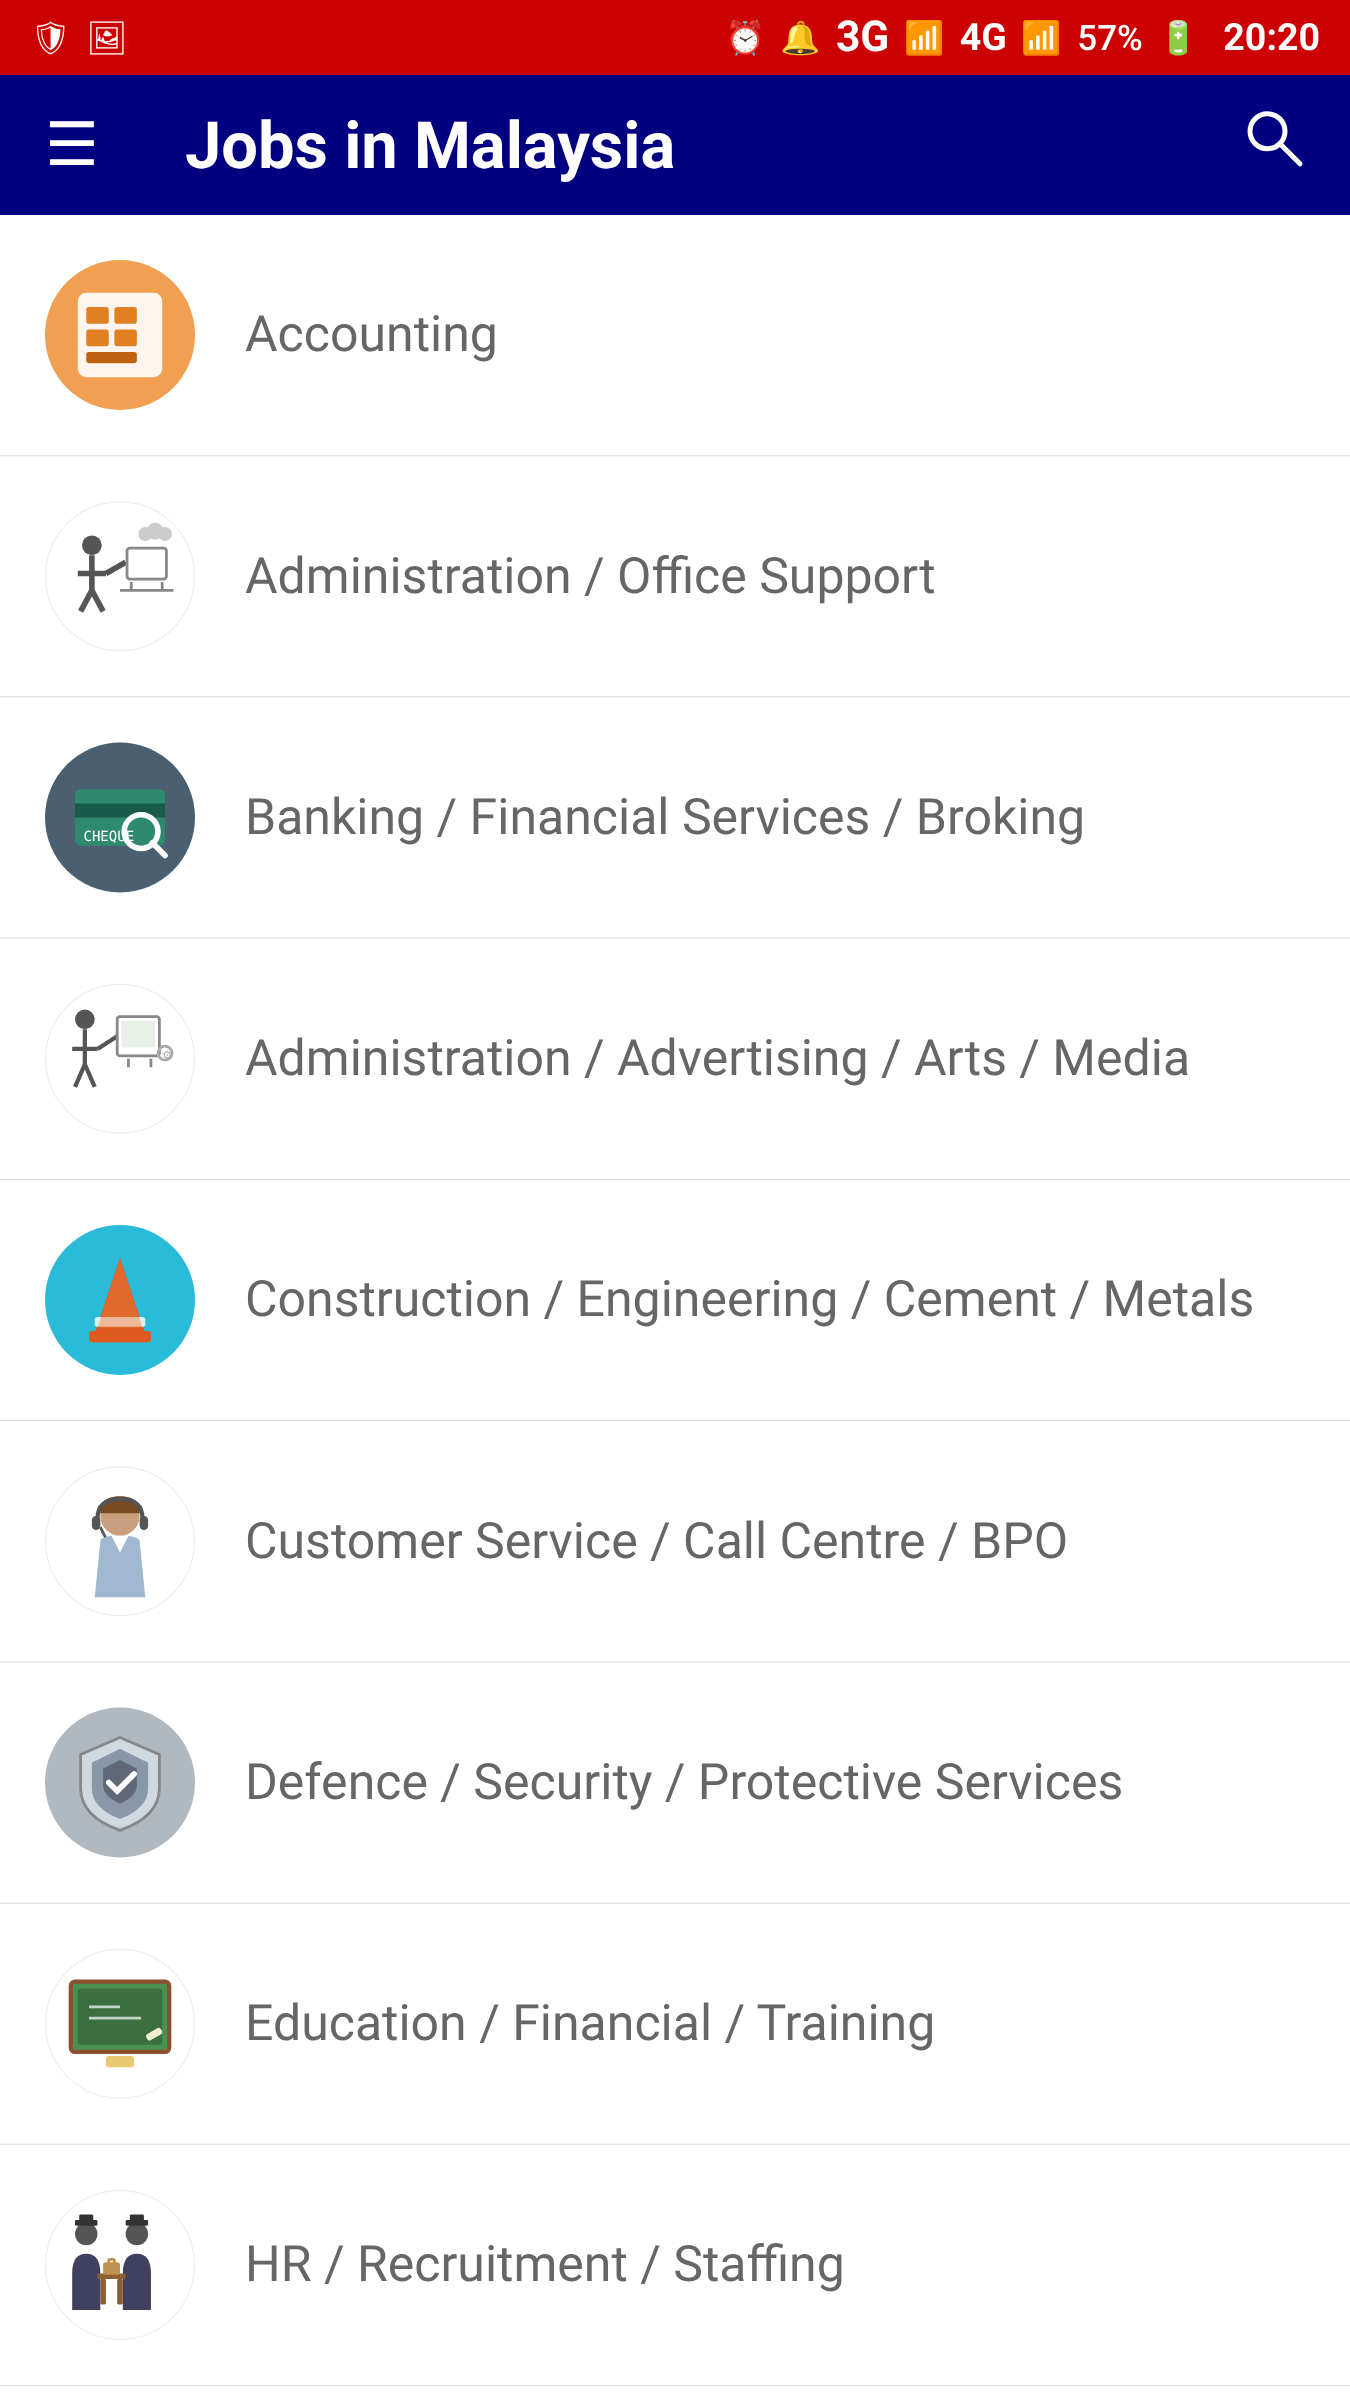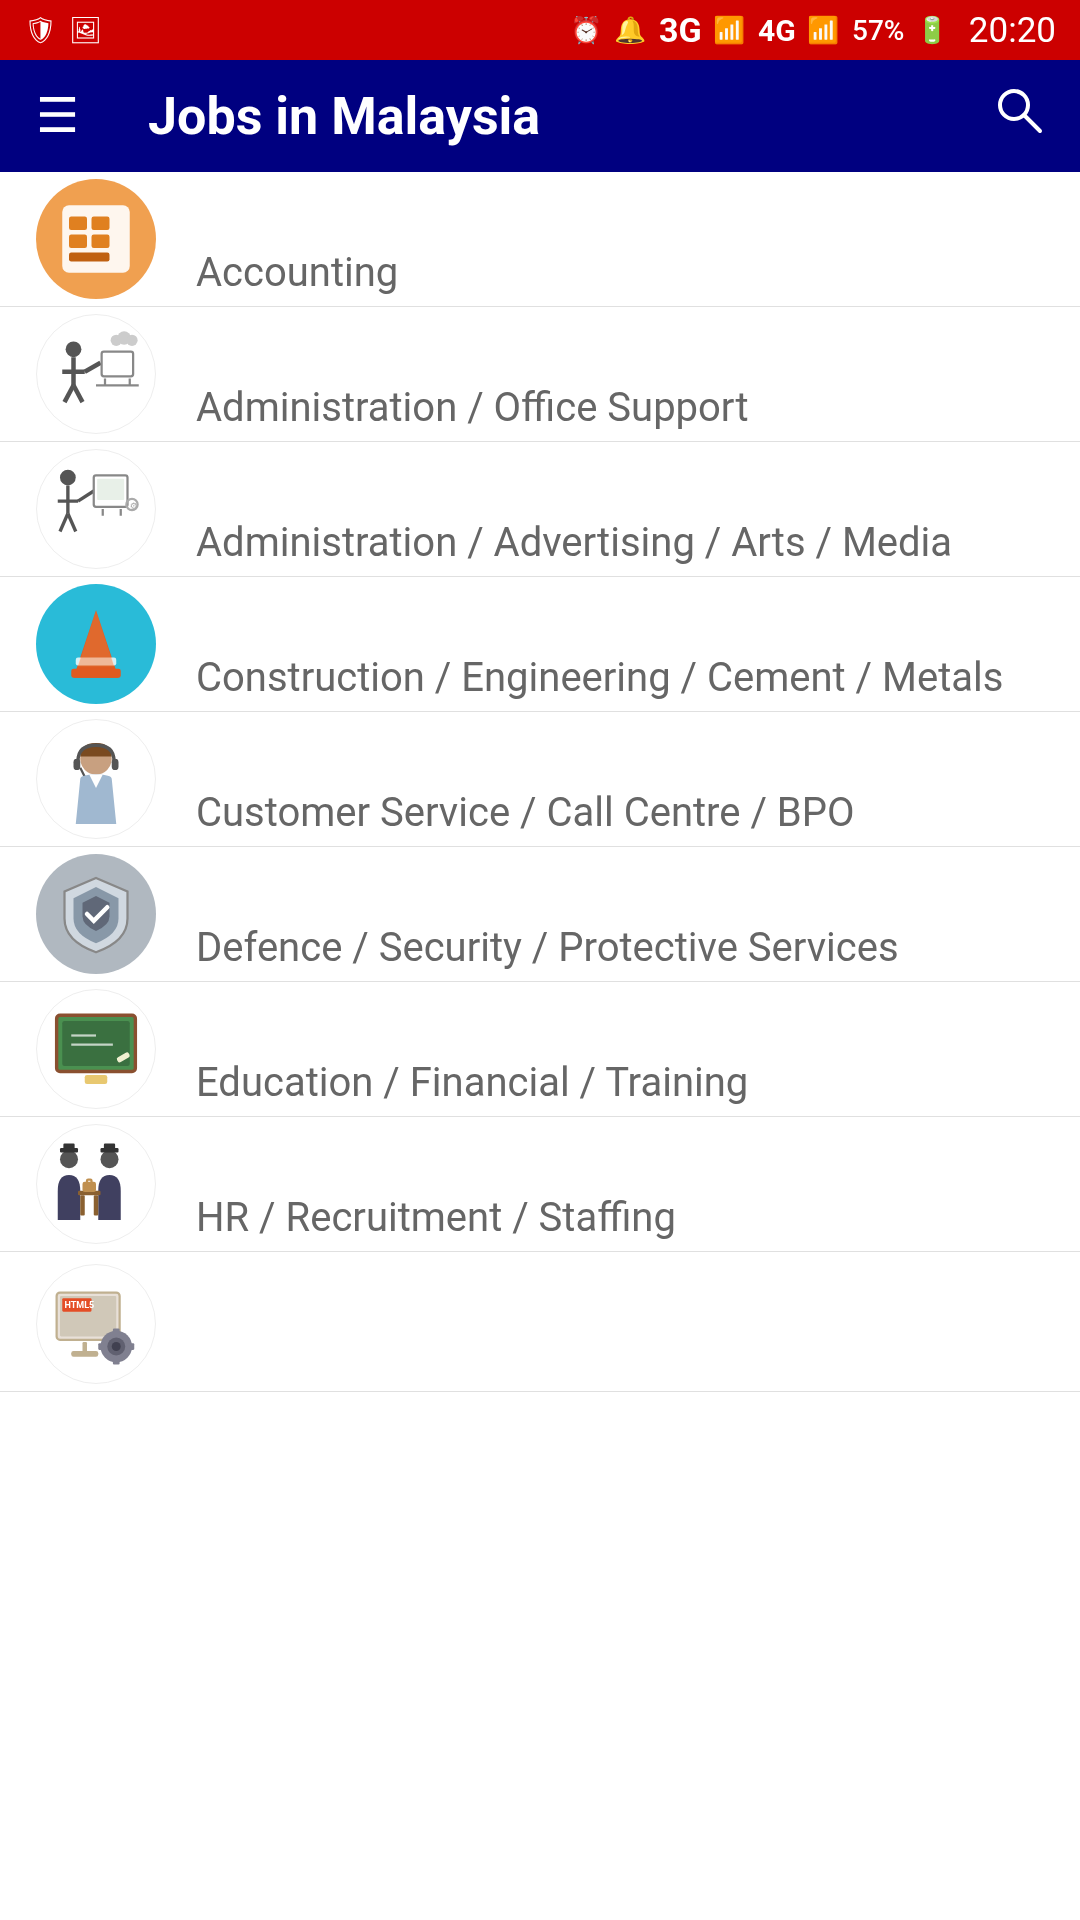--- a/index.html
+++ b/index.html
@@ -35,22 +35,22 @@
       display: flex;
       align-items: center;
       gap: 12px;
     }
 
     .status-icon {
       font-size: 26px;
     }
 
     .status-time {
-      font-size: 35px;
-      font-weight: normal;
+      font-size: 30px;
+      font-weight: bold;
       margin-left: 8px;
     }
 
     .status-left {
       display: flex;
       align-items: center;
       gap: 12px;
       margin-right: auto;
     }
 
@@ -85,22 +85,22 @@
       cursor: pointer;
     }
 
     
     .category-list {
       background: #fff;
     }
 
     .category-item {
       display: flex;
-      align-items: flex-end;
-      padding: 7px 36px;
+      align-items: center;
+      padding: 36px 36px;
       border-bottom: 1px solid #e0e0e0;
       cursor: pointer;
       min-height: 130px;
     }
 
     .category-icon-wrap {
       width: 120px;
       height: 120px;
       border-radius: 50%;
       display: flex;
@@ -192,20 +192,34 @@
         <line x1="40" y1="50" x2="78" y2="50" stroke="#888" stroke-width="2"></line>
 
         <circle cx="58" cy="10" r="5" fill="#ccc"></circle>
         <circle cx="65" cy="8" r="6" fill="#ccc"></circle>
         <circle cx="72" cy="10" r="5" fill="#ccc"></circle>
       </svg>
     </div>
     <span class="category-label">Administration / Office Support</span>
   </div>
 
+  <div class="category-item">
+    <div class="category-icon-wrap" style="background:#4a6070;">
+      <svg class="icon-svg" viewBox="0 0 80 80" xmlns="http://www.w3.org/2000/svg">
+
+        <rect x="8" y="20" width="64" height="40" rx="4" fill="#2d8a6e"></rect>
+        <rect x="8" y="30" width="64" height="10" fill="#1a5a4a"></rect>
+        <text x="14" y="57" font-size="10" fill="white" font-family="monospace">CHEQUE</text>
+
+        <circle cx="55" cy="50" r="12" fill="none" stroke="white" stroke-width="4"></circle>
+        <line x1="63" y1="58" x2="72" y2="67" stroke="white" stroke-width="4" stroke-linecap="round"></line>
+      </svg>
+    </div>
+    <span class="category-label">Banking / Financial Services / Broking</span>
+  </div>
 
   <div class="category-item">
     <div class="category-icon-wrap" style="background:#fff; border:1px solid #eee;">
       <svg class="icon-svg" viewBox="0 0 80 80" xmlns="http://www.w3.org/2000/svg">
 
         <circle cx="15" cy="12" r="7" fill="#555"></circle>
         <line x1="15" y1="19" x2="15" y2="44" stroke="#555" stroke-width="3"></line>
         <line x1="6" y1="33" x2="24" y2="33" stroke="#555" stroke-width="3"></line>
         <line x1="15" y1="44" x2="8" y2="60" stroke="#555" stroke-width="3"></line>
         <line x1="15" y1="44" x2="22" y2="60" stroke="#555" stroke-width="3"></line>

